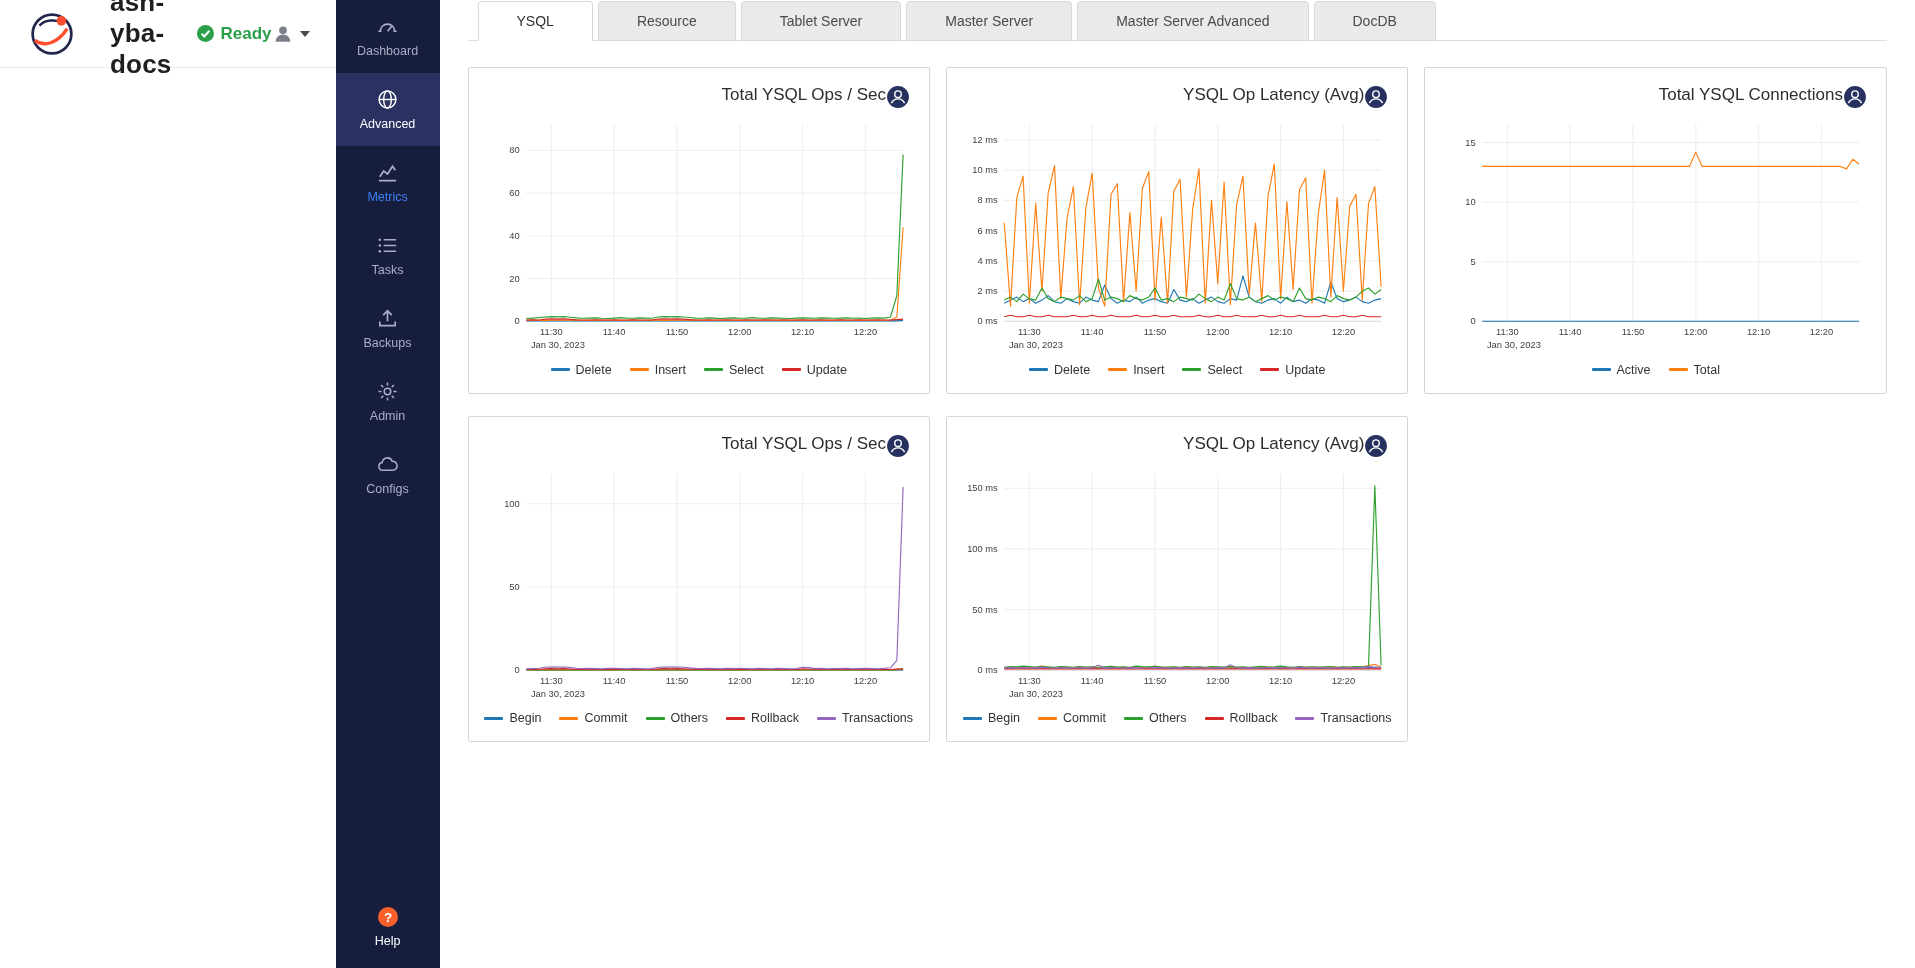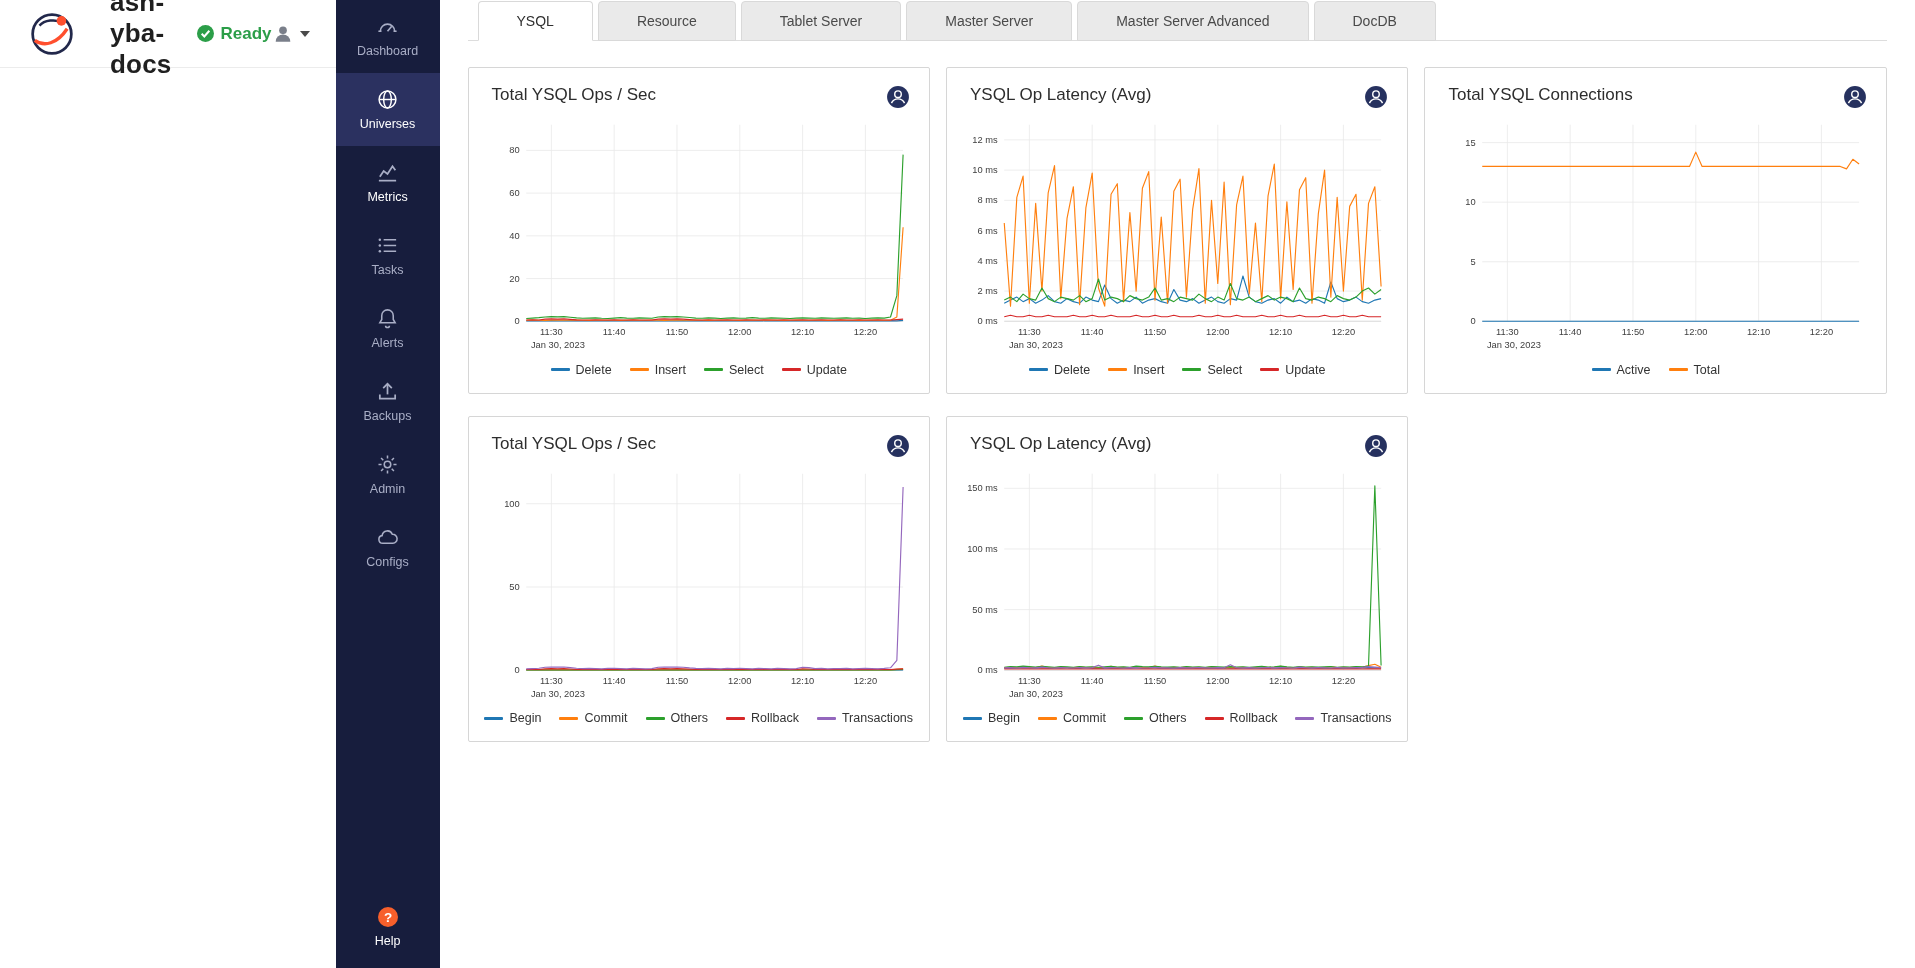--- a/index.html
+++ b/index.html
@@ -27,21 +27,21 @@
   .help-item svg{width:24px;height:24px;}
   .help-label{font-size:12.5px;color:#ffffff;}
   
   .content{flex:1;background:#fff;overflow:hidden;padding:0 28px;}
   .tabs{padding-left:10px;border-bottom:1px solid #dddddd;}
   .tab{display:inline-block;position:relative;bottom:-1px;padding:11px 38px;background:#eaeaea;border:1px solid #d9d9d9;border-radius:4px 4px 0 0;margin-right:5px;font-size:14px;color:#4a4a4a;cursor:pointer;}
   .tab.active{background:#fff;border-bottom-color:#fff;color:#2f2f2f;}
   .charts{padding-top:26px;}
   .chart-row{display:flex;gap:16px;margin-bottom:22px;}
   .panel{width:calc((100% - 32px)/3);box-sizing:border-box;background:#fff;border:1px solid #d6d6d6;border-radius:2px;padding:13px 15px 8px;}
-  .panel-head{display:flex;align-items:flex-start;justify-content:space-between;padding:4px 4px 0 8px;}
+  .panel-head{display:flex;align-items:flex-start;justify-content:flex-end;padding:4px 4px 0 8px;}
   .panel-title{margin:0;font-size:17px;font-weight:500;color:#2d2d2d;}
   .panel-icon{cursor:pointer;}
   .panel-icon svg{width:24px;height:24px;}
   svg.chart{width:100%;display:block;margin-top:2px;}
   .tick{font-family:"Liberation Sans",sans-serif;font-size:11.5px;fill:#3f3f3f;}
   .legend{display:flex;justify-content:center;flex-wrap:wrap;gap:20px 18px;padding:4px 0 8px;}
   .li{display:flex;align-items:center;gap:6px;cursor:pointer;}
   .sw{width:19px;height:3px;border-radius:1px;display:inline-block;}
   .ll{font-size:12.5px;color:#333;}
 </style>
@@ -91,50 +91,41 @@
             <span class="nav-label" style="color:#a9aec6">Dashboard</span>
           </div>
           <div class="nav-item active">
             <span class="nav-icon">
               <svg viewBox="0 0 24 24" fill="none" stroke="#ffffff" stroke-width="1.5">
                 <circle cx="12" cy="12" r="8.8"></circle>
                 <ellipse cx="12" cy="12" rx="4" ry="8.8"></ellipse>
                 <path d="M3.4 12h17.2"></path>
               </svg>
             </span>
-            <span class="nav-label" style="color:#ffffff">Universes</span>
+            <span class="nav-label" style="color:#ffffff">Advanced</span>
           </div>
           <div class="nav-item">
             <span class="nav-icon">
               <svg viewBox="0 0 24 24" fill="none" stroke="#a9aec6" stroke-width="1.8">
                 <path d="M3 20.5h18"></path>
                 <path d="M4 16.5l4-6 4 3 5.2-8 3 4.2"></path>
               </svg>
             </span>
-            <span class="nav-label" style="color:#ffffff">Metrics</span>
+            <span class="nav-label" style="color:#3b82f6">Metrics</span>
           </div>
           <div class="nav-item">
             <span class="nav-icon">
               <svg viewBox="0 0 24 24" fill="none" stroke="#a9aec6" stroke-width="1.8">
                 <path d="M8 6h13M8 12h13M8 18h13"></path>
                 <circle cx="4" cy="6" r="1.3" fill="#a9aec6" stroke="none"></circle>
                 <circle cx="4" cy="12" r="1.3" fill="#a9aec6" stroke="none"></circle>
                 <circle cx="4" cy="18" r="1.3" fill="#a9aec6" stroke="none"></circle>
               </svg>
             </span>
             <span class="nav-label" style="color:#a9aec6">Tasks</span>
-          </div>
-          <div class="nav-item">
-            <span class="nav-icon">
-              <svg viewBox="0 0 24 24" fill="none" stroke="#a9aec6" stroke-width="1.6">
-                <path d="M12 3a6 6 0 0 1 6 6v4l2 3.5H4L6 13V9a6 6 0 0 1 6-6z"></path>
-                <path d="M10 19.5a2 2 0 0 0 4 0"></path>
-              </svg>
-            </span>
-            <span class="nav-label" style="color:#a9aec6">Alerts</span>
           </div>
           <div class="nav-item">
             <span class="nav-icon">
               <svg viewBox="0 0 24 24" fill="none" stroke="#a9aec6" stroke-width="1.8">
                 <path d="M12 15V4"></path>
                 <path d="M7.5 8.5 12 4l4.5 4.5"></path>
                 <path d="M4 15v4.5h16V15"></path>
               </svg>
             </span>
             <span class="nav-label" style="color:#a9aec6">Backups</span>

